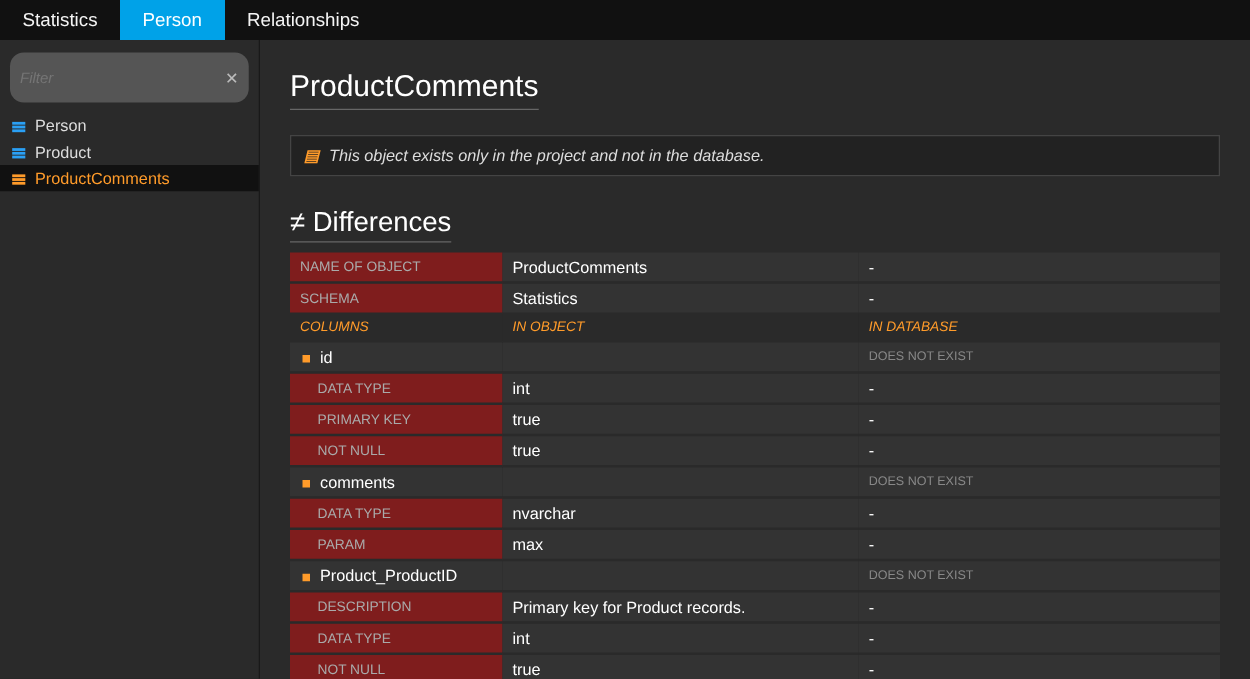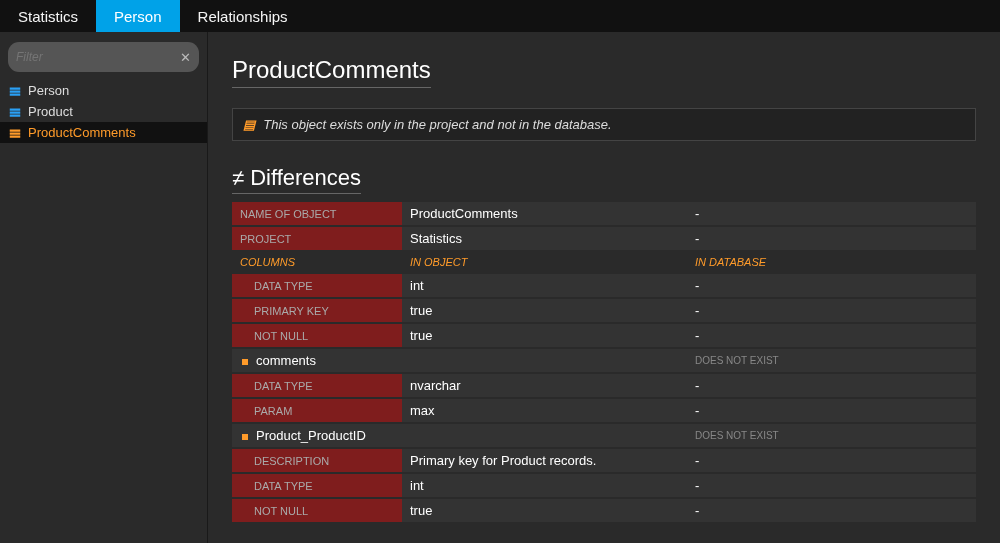--- a/index.html
+++ b/index.html
@@ -29,21 +29,21 @@
     .sidebar{
       width:208px;
       background:#2a2a2a;
       border-right:1px solid #191919;
       padding-top:10px;
     }
     .filterbox{
       margin:0 8px 8px 8px;
       background:#555;
       border-radius:11px;
-      height:30px;
+      height:40px;
       display:flex;align-items:center;
       padding:0 8px;
     }
     .filterbox input{
       flex:1;background:none;border:none;outline:none;
       color:#ccc;font-style:italic;font-size:12px;
     }
     .filterbox .x{color:#bbb;font-size:13px;cursor:pointer;}
     .treeitem{
       display:flex;align-items:flex-end;
@@ -151,29 +151,34 @@
     <div class="sect">Differences</div>
 
     <table class="diff">
       <tbody id="diff-body">
           <tr>
             <td class="c1">NAME OF OBJECT</td>
             <td class="c2">ProductComments</td>
             <td class="c3">-</td>
           </tr>
           <tr>
-            <td class="c1">PROJECT</td>
+            <td class="c1">SCHEMA</td>
             <td class="c2">Statistics</td>
             <td class="c3">-</td>
           </tr>
           <tr class="hdr">
             <td class="c1">COLUMNS</td>
             <td class="c2">IN OBJECT</td>
             <td class="c3">IN DATABASE</td>
           </tr>
+          <tr class="colrow">
+            <td class="c1">id</td>
+            <td class="c2"></td>
+            <td class="c3">DOES NOT EXIST</td>
+          </tr>
           <tr>
             <td class="c1 indent">DATA TYPE</td>
             <td class="c2">int</td>
             <td class="c3">-</td>
           </tr>
           <tr>
             <td class="c1 indent">PRIMARY KEY</td>
             <td class="c2">true</td>
             <td class="c3">-</td>
           </tr>

